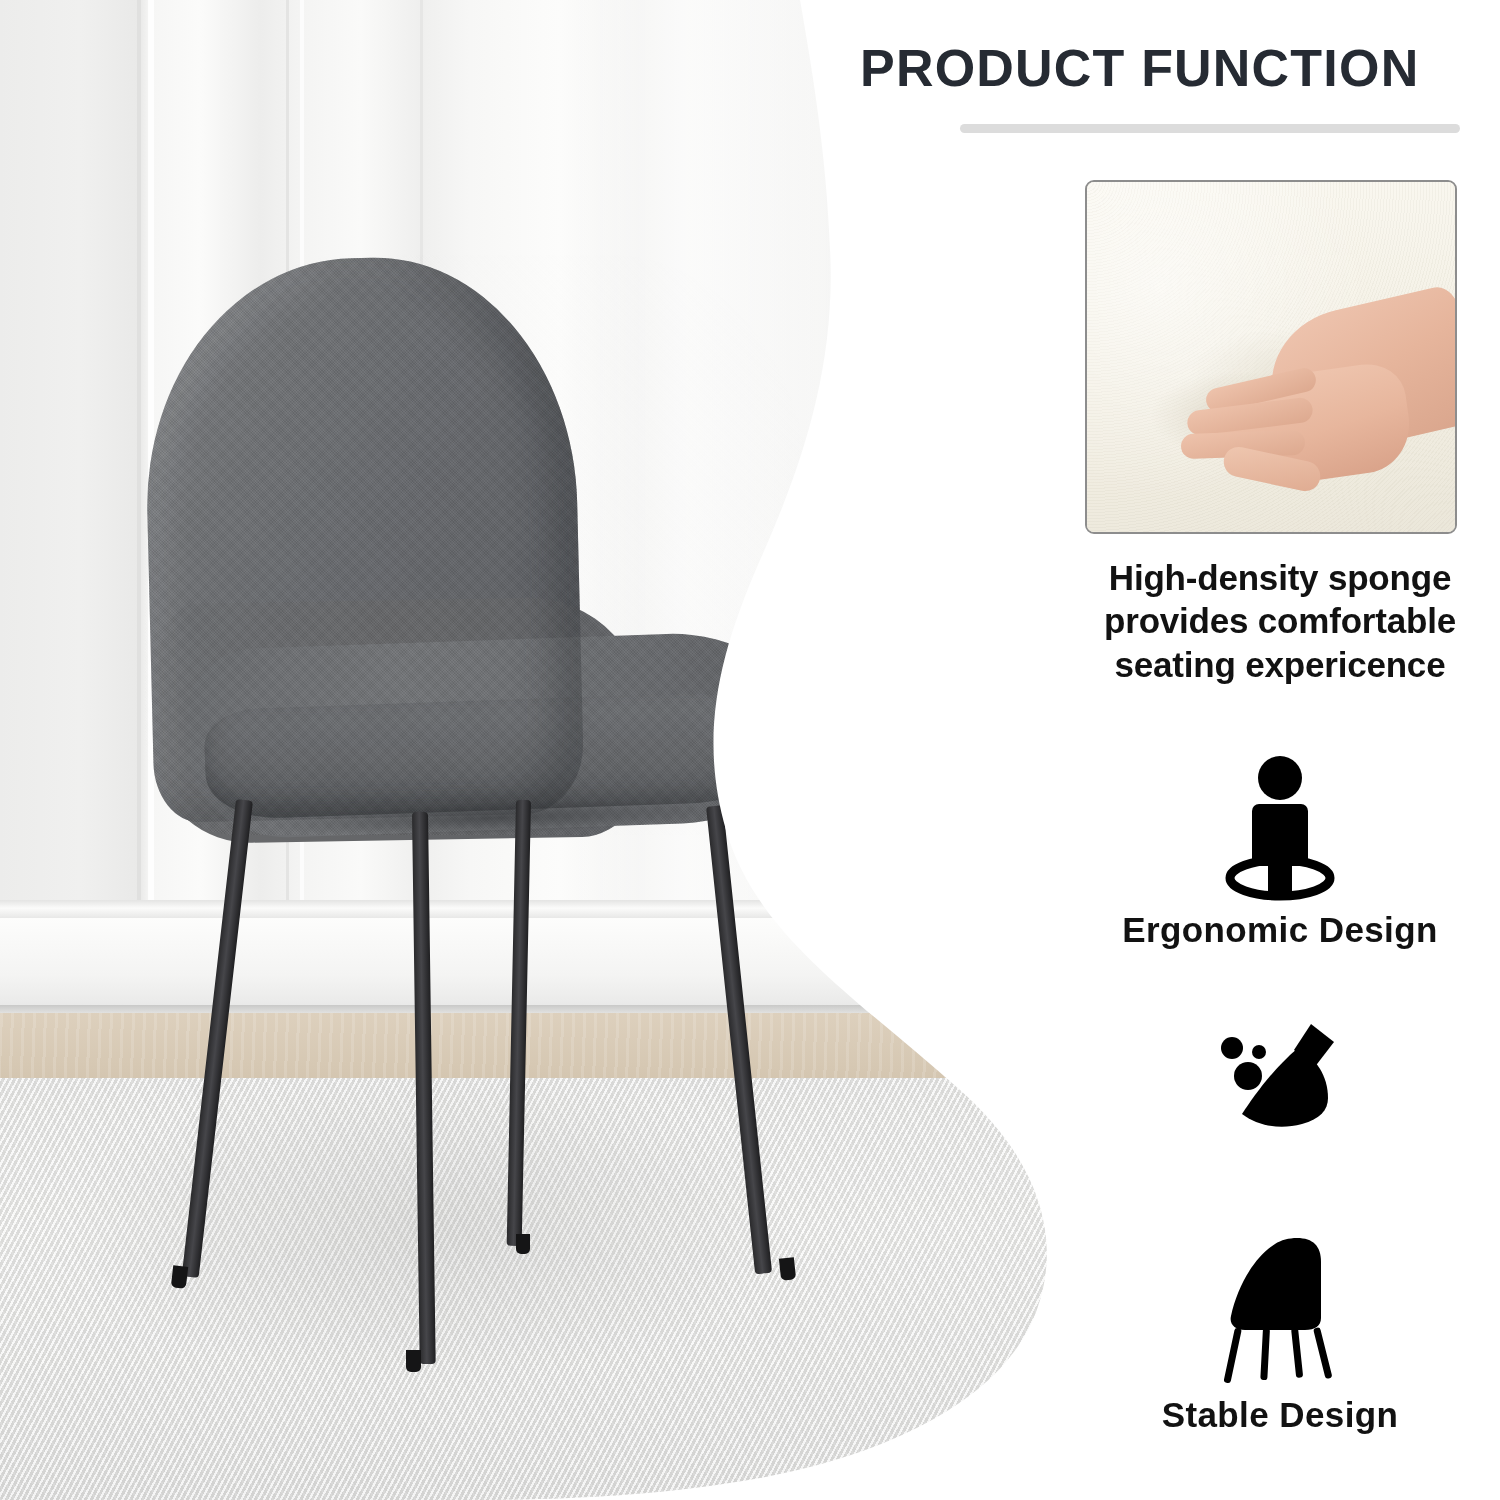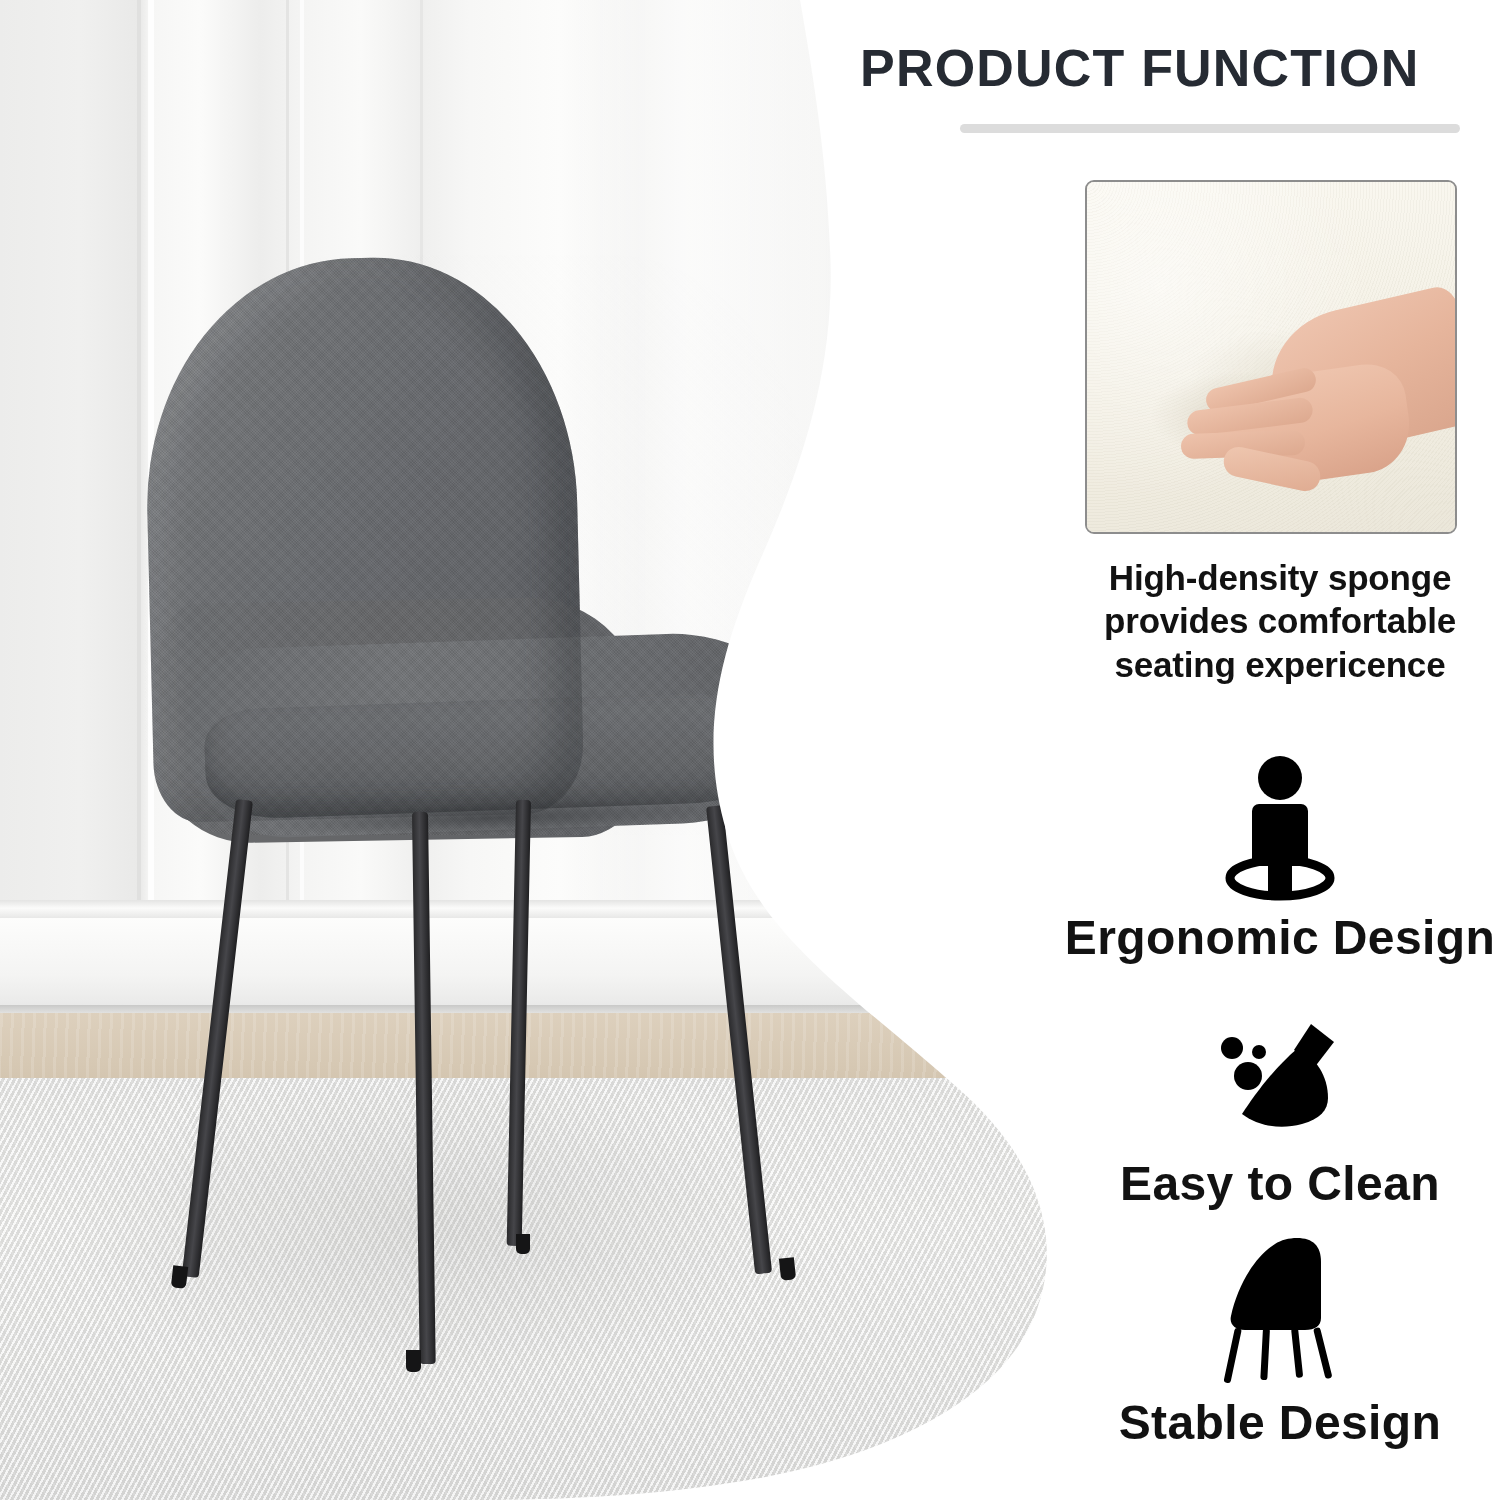--- a/index.html
+++ b/index.html
@@ -131,21 +131,21 @@
     border-radius:70px 44px 52px 80px / 58px 40px 56px 62px;
     transform:rotate(-8deg);}
   .finger{position:absolute;background:linear-gradient(170deg,#eec3ac,#dda98f);
     border-radius:22px;}
   .thumb{position:absolute;background:linear-gradient(160deg,#efc7b0,#dfab91);
     border-radius:26px;}
 
   
   .feat{position:absolute;left:0;width:440px;text-align:center;}
   .feat-icon{display:block;margin:0 auto;}
-  .feat-label{margin-top:8px;font-size:48px;font-weight:700;color:#121212;letter-spacing:.4px;}
+  .feat-label{margin-top:8px;font-size:35px;font-weight:700;color:#121212;letter-spacing:.4px;}
 
   .caption{position:absolute;left:-5px;top:556px;width:450px;text-align:center;
     font-size:35px;font-weight:700;color:#121212;line-height:1.24;letter-spacing:-.2px;}
 </style>
 </head>
 <body>
 
 <div class="stage">
 
   <svg width="0" height="0" style="position:absolute" aria-hidden="true">
@@ -238,21 +238,20 @@
 
     <div class="feat" style="top:1018px;">
       <svg class="feat-icon" width="140" height="130" viewBox="0 0 140 130">
         <circle cx="22" cy="30" r="11" fill="#000"></circle>
         <circle cx="49" cy="34" r="7" fill="#000"></circle>
         <circle cx="38" cy="58" r="14" fill="#000"></circle>
         <path d="M101 6 L124 24 L104 50 L84 32 Z" fill="#000"></path>
         <path d="M88 30 C106 40 118 58 118 80 C118 92 110 101 92 106
                  C70 112 48 108 32 96 C44 78 62 52 88 30 Z" fill="#000"></path>
       </svg>
-      <div class="feat-label">Easy to Clean</div>
     </div>
 
     <div class="feat" style="top:1232px;">
       <svg class="feat-icon" width="150" height="155" viewBox="0 0 150 155">
         <path d="M92 6 C108 6 116 14 116 30 L116 86 C116 94 110 98 100 98
                  L40 98 C30 98 24 92 26 84 C32 56 48 26 70 12 C76 8 84 6 92 6 Z" fill="#000"></path>
         <rect x="30" y="96" width="7" height="56" rx="3" fill="#000" transform="rotate(12 33 96)"></rect>
         <rect x="58" y="96" width="7" height="52" rx="3" fill="#000" transform="rotate(3 61 96)"></rect>
         <rect x="86" y="96" width="7" height="50" rx="3" fill="#000" transform="rotate(-6 89 96)"></rect>
         <rect x="108" y="96" width="7" height="52" rx="3" fill="#000" transform="rotate(-14 111 96)"></rect>

